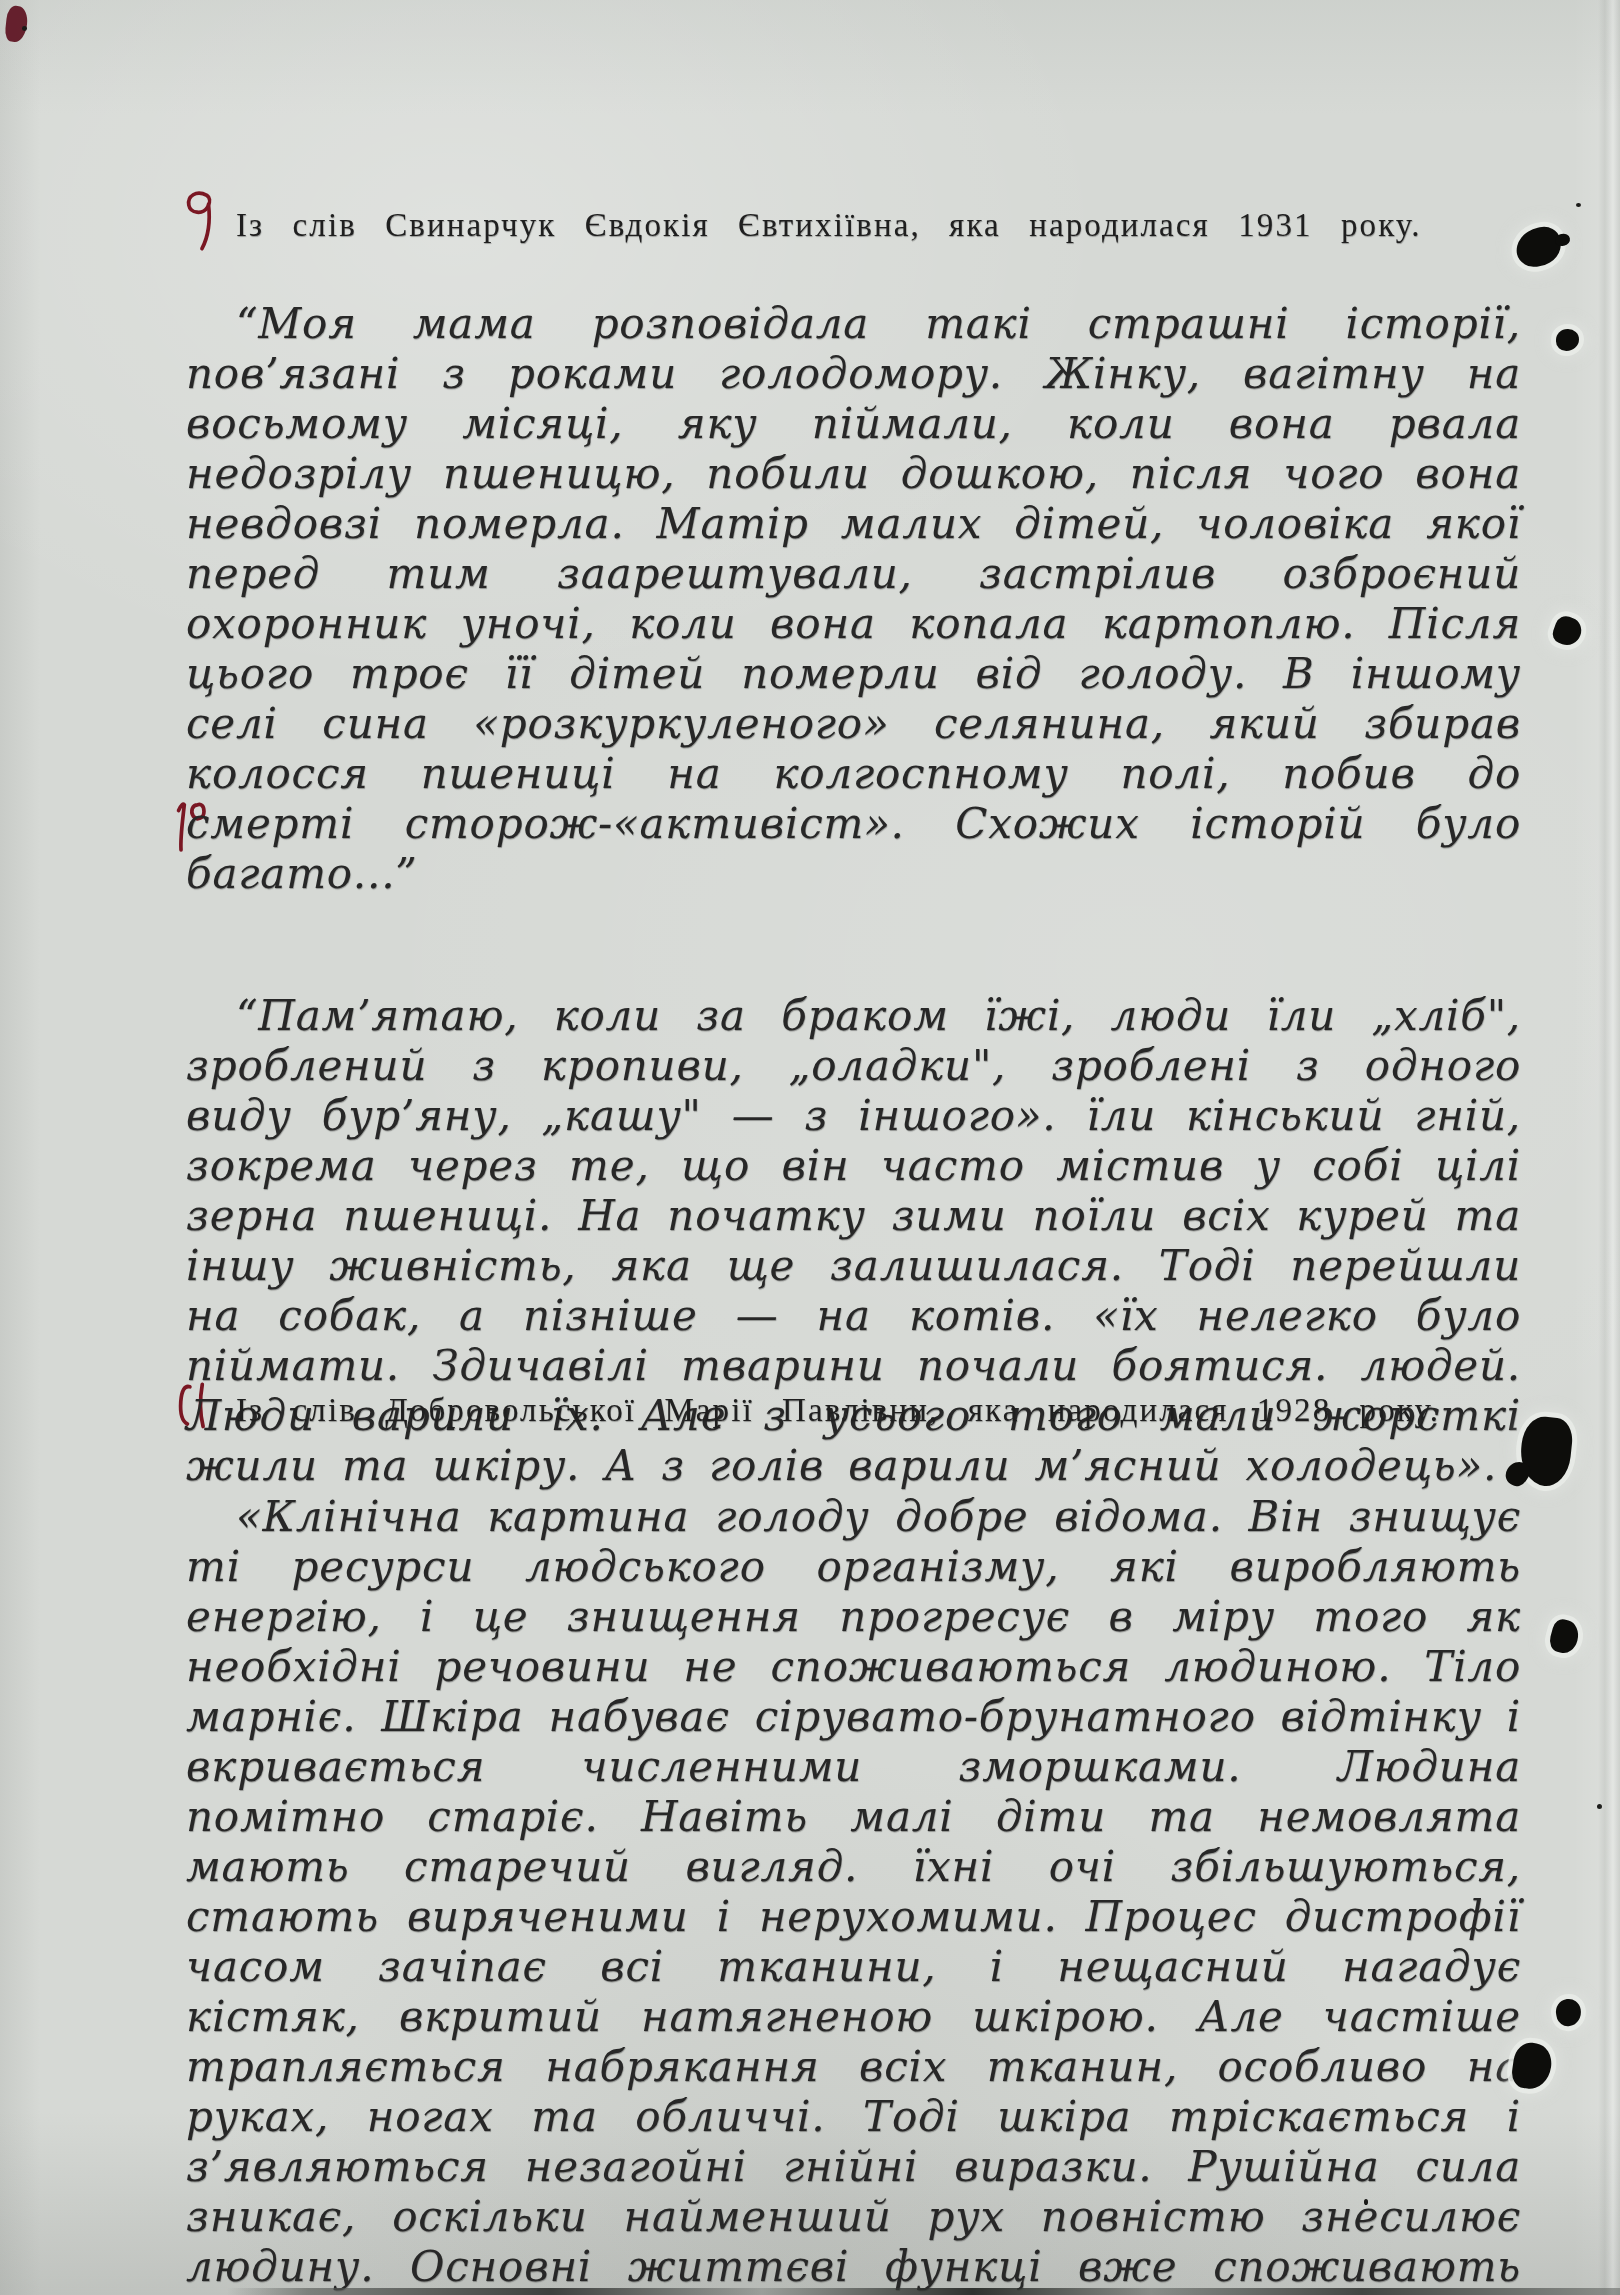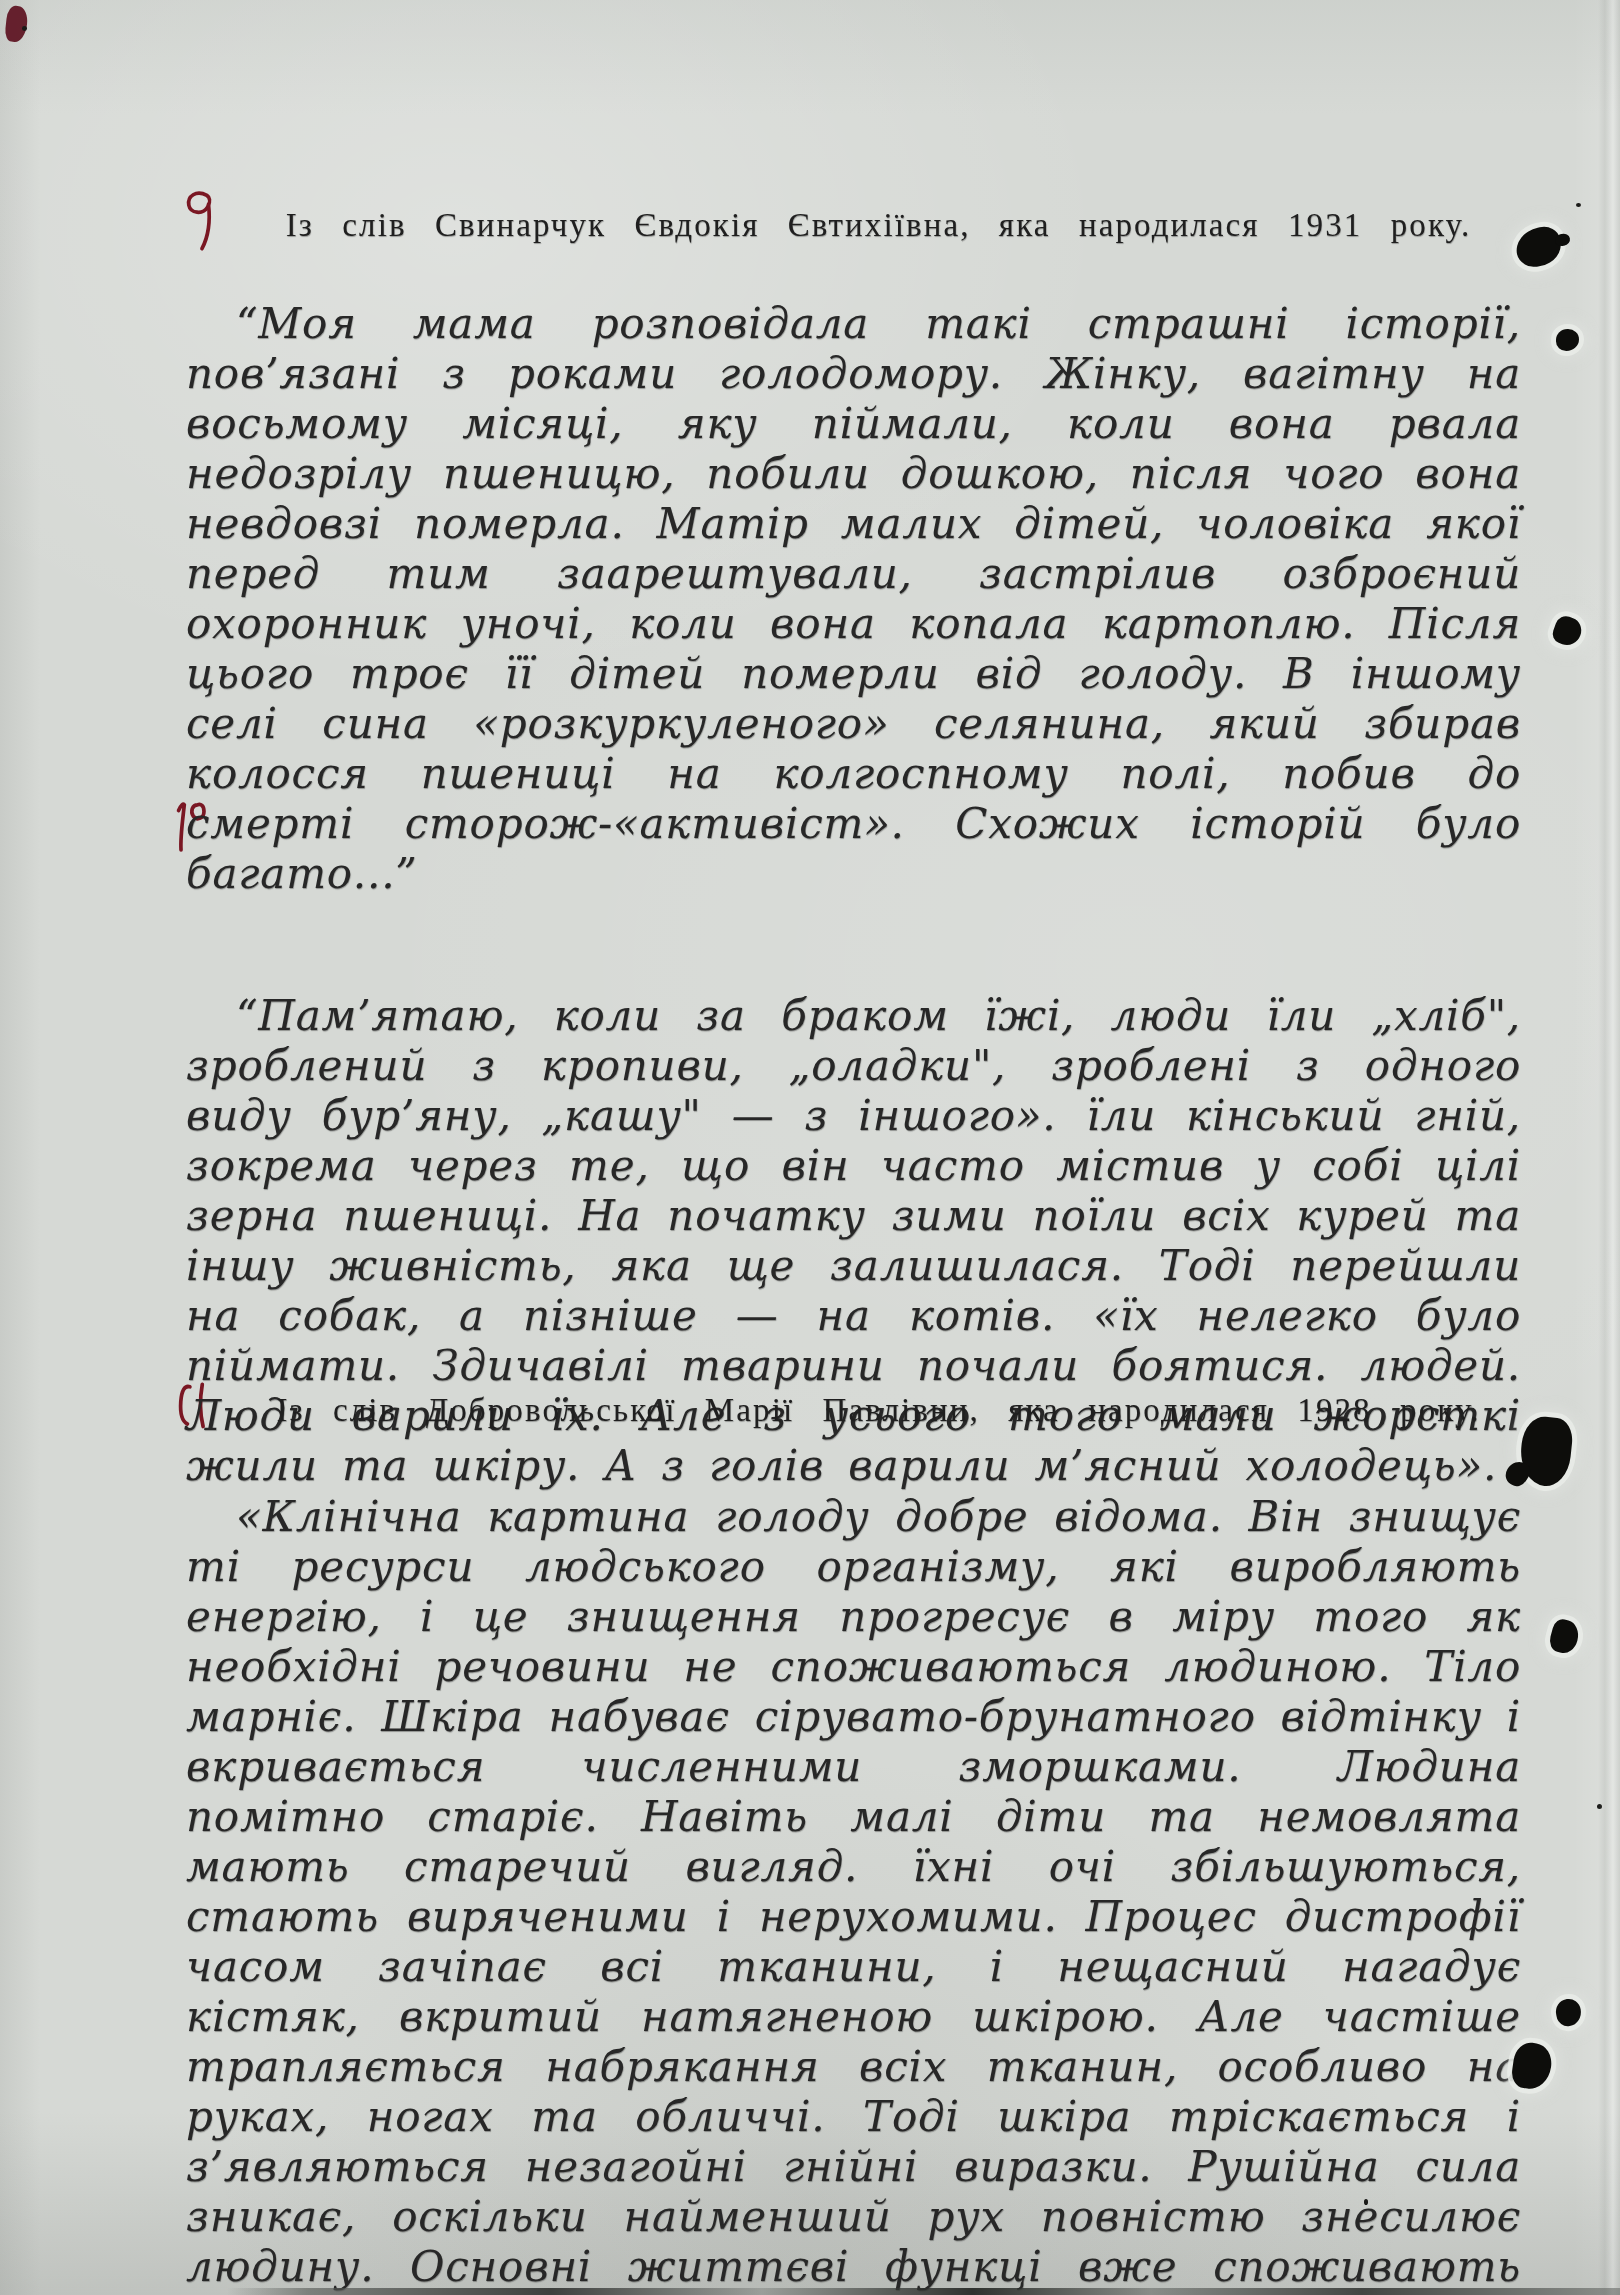--- a/index.html
+++ b/index.html
@@ -12,21 +12,21 @@
     background-image:
       radial-gradient(1075px 744px at 28% 10%, rgba(255,255,255,.22), rgba(255,255,255,0) 62%),
       radial-gradient(1240px 909px at 70% 42%, rgba(255,255,255,.10), rgba(255,255,255,0) 66%),
       radial-gradient(992px 744px at 50% 96%, rgba(120,124,118,.14), rgba(120,124,118,0) 60%),
       linear-gradient(180deg, rgba(186,191,186,.30) 0%, rgba(186,191,186,0) 5%, rgba(0,0,0,0) 92%, rgba(110,114,110,.22) 100%),
       linear-gradient(90deg, rgba(80,84,80,.10) 0%, rgba(0,0,0,0) 2.5%, rgba(0,0,0,0) 97%, rgba(255,255,255,.18) 100%);
     font-family:"DejaVu Serif", serif;
     color:#262626;
   }
   
-  .block { position:absolute; left:186px; width:1335px;text-align:center; }
+  .block { position:absolute; left:186px; width:1335px; }
   .heading {
     font-family:"Liberation Serif", serif;
     font-style:normal;
     font-size:33px; line-height:50px;
     letter-spacing:2.1px; word-spacing:18px;
     color:#1f1f1f;
     text-indent:50px;
     text-shadow:0.5px 0.7px 0.8px rgba(30,30,30,.35);
   }
   .h1pos { top:200px; }

